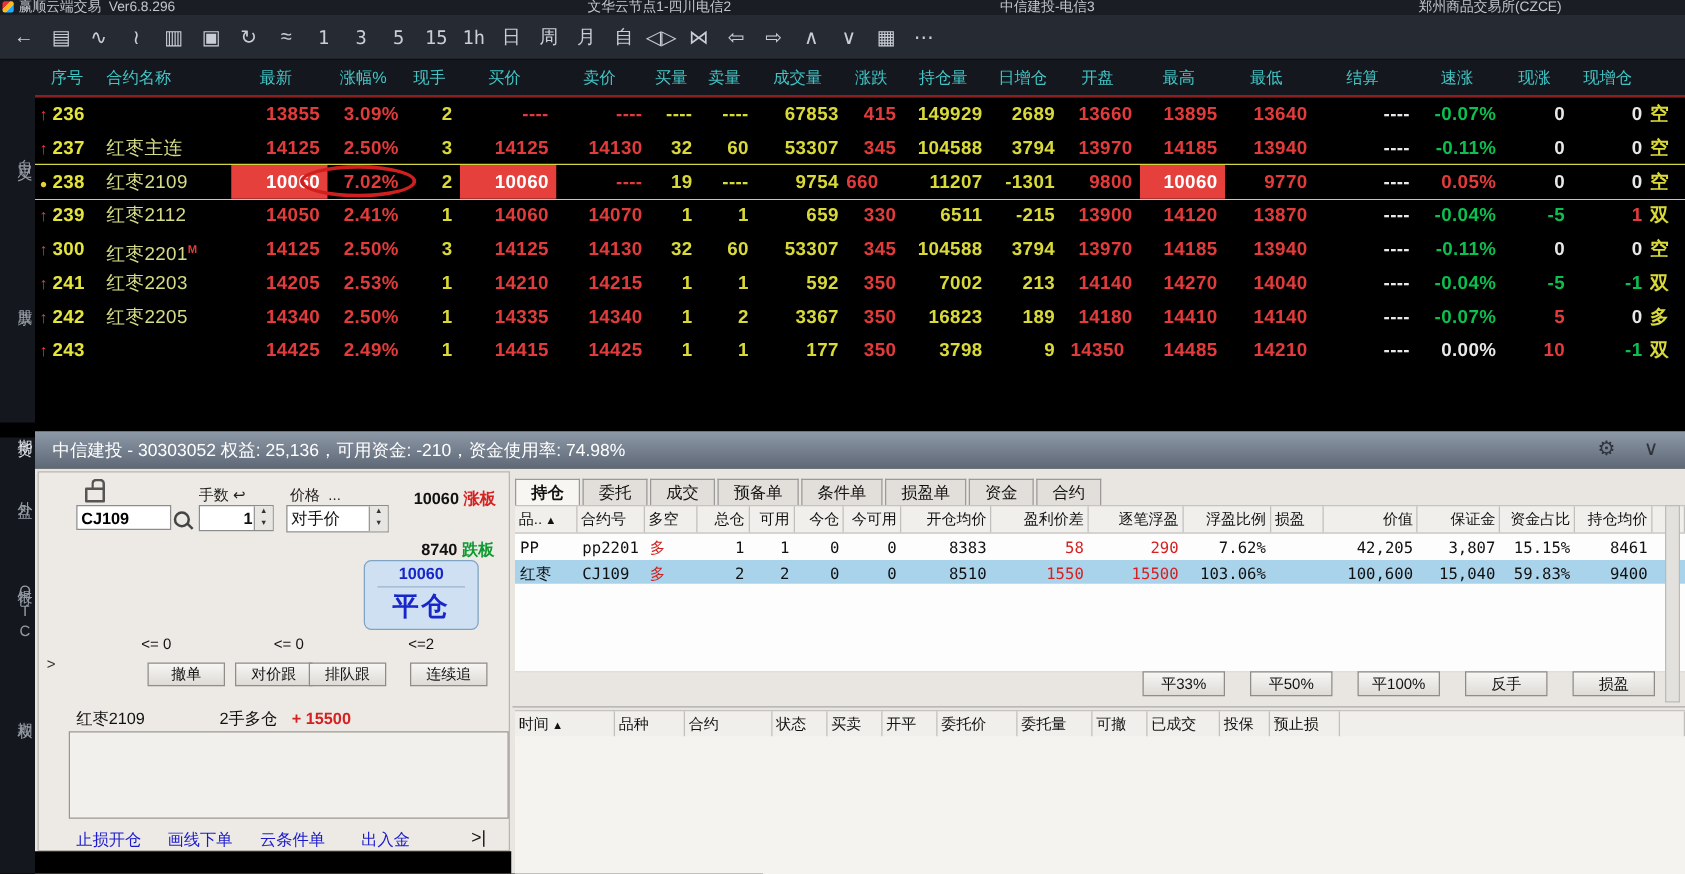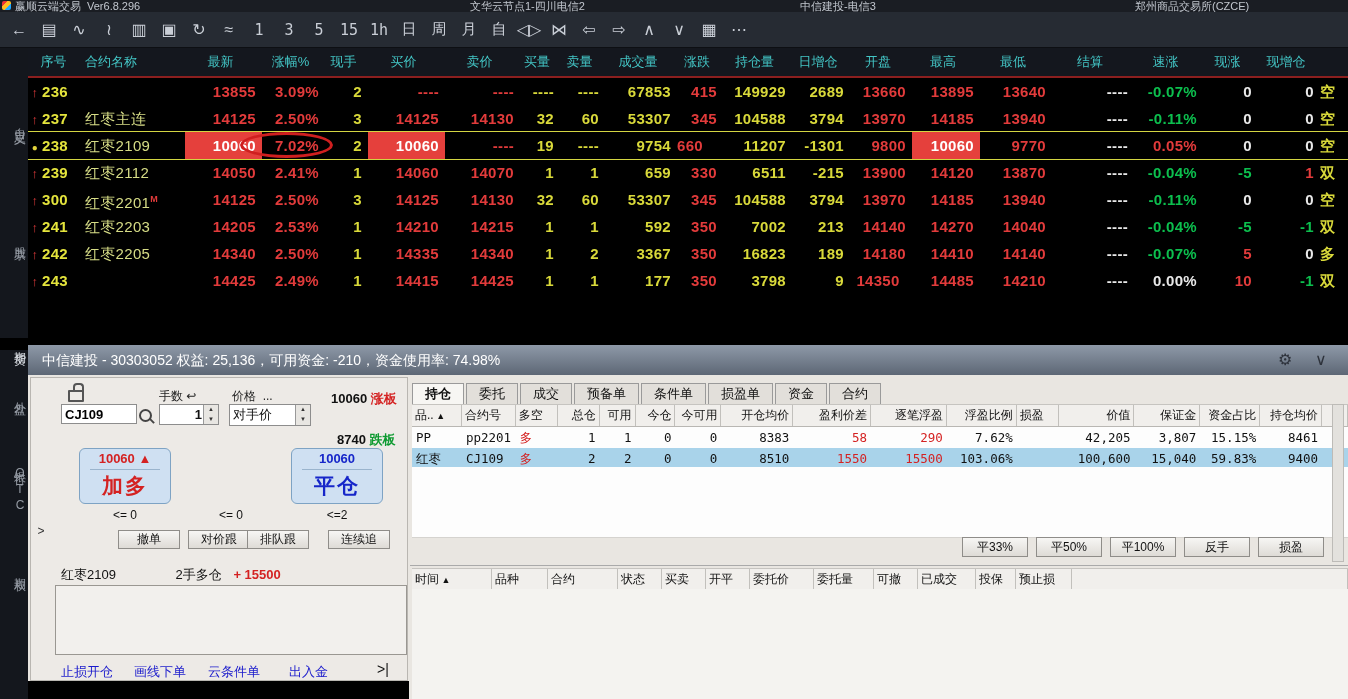--- a/index.html
+++ b/index.html
@@ -96,21 +96,21 @@
   .phead{display:flex;background:#f1efec;border-top:1px solid #c6c4c0;border-bottom:1px solid #b9b7b3;height:21px;}
   .ph{font-size:12px;line-height:20px;border-right:1px solid #c2c0bc;padding:0 3px;box-sizing:border-box;
       white-space:nowrap;overflow:hidden;}
   .prow{display:flex;height:21px;background:#fdfdfd;}
   .prow.hlrow{background:#a9d3ea;}
   .pc{font-size:12.5px;line-height:21px;padding:0 4px;box-sizing:border-box;white-space:nowrap;overflow:hidden;
       font-family:"DejaVu Sans Mono",monospace;}
   .pc.red{color:#d42222;}
   .pos-fill{position:absolute;left:384px;top:92px;width:936px;height:70px;background:#fdfdfd;border-bottom:1px solid #d5d3cf;}
   .pos-scroll{position:absolute;right:4px;top:29px;width:10px;height:156px;background:#e3e1dd;border:1px solid #bdbbb7;}
-  .closebtns{position:absolute;left:384px;top:162px;width:912px;display:flex;justify-content:flex-end;gap:8px;}
+  .closebtns{position:absolute;left:384px;top:162px;width:912px;display:flex;justify-content:flex-end;gap:20px;}
   .cbtn{min-width:66px;height:20px;line-height:18px;text-align:center;font-size:12px;
     background:linear-gradient(#f7f6f4,#dedbd6);border:1px solid #8f8d89;cursor:pointer;padding:0 6px;box-sizing:border-box;}
   .odiv{position:absolute;left:382px;top:190px;right:0;border-top:1px solid #aaa;}
   .otable{position:absolute;left:384px;top:193px;width:936px;}
   .obody{position:absolute;left:384px;top:214px;width:936px;height:110px;background:#f4f3f0;}
 </style>
 </head>
 <body>
 
 <div class="titlebar">
@@ -401,24 +401,20 @@
       <div class="spin">
           <i>▲</i>
           <i>▼</i>
         </div>
     </div>
     <div class="limitline" style="left:300px;top:12px;">
       <span>10060</span> <span class="lbl-up">涨板</span></div>
     <div class="limitline" style="left:306px;top:53px;">
       <span>8740</span> <span class="lbl-dn">跌板</span></div>
 
-    <div class="bigbtn" style="left:48px;top:70px;">
-      <div class="bb-price bb-red"><span>10060</span> <span>▲</span></div>
-      <div class="bb-label bb-red">加多</div>
-    </div>
     <div class="bigbtn" style="left:260px;top:70px;">
       <div class="bb-price bb-blue"><span>10060</span></div>
       <div class="bb-label bb-blue">平仓</div>
     </div>
     <div class="cond" style="left:48px;top:130px;">&lt;= 0</div>
     <div class="cond" style="left:154px;top:130px;">&lt;= 0</div>
     <div class="cond" style="left:260px;top:130px;">&lt;=2</div>
 
     <div id="quickbtns">
         <div class="qbtn" style="left: 87px; top: 152px; width: 62px;">撤单</div>

